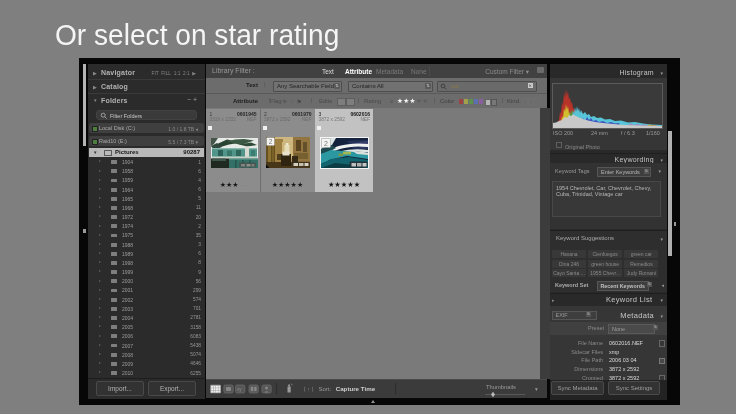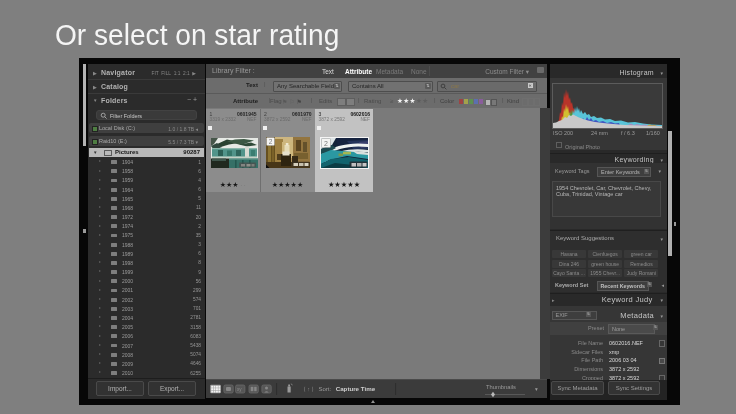--- a/index.html
+++ b/index.html
@@ -522,21 +522,21 @@
         <div class="kbtn" style="left:38.2px;top:205.2px;width:34px;">1955 Chevr...</div>
         <div class="kbtn" style="left:74.4px;top:205.2px;width:34px;">Judy Romani</div>
       </div>
     <span style="position:absolute;left:5px;top:218px;font-size:5.5px;color:#ababab;font-weight:bold;">Keyword Set</span>
     <div style="position:absolute;left:47px;top:216.5px;width:47px;height:8px;background:#3e3e3e;border:0.5px solid #565656;font-size:5.3px;color:#c0c0c0;line-height:8px;padding-left:2.5px;font-weight:bold;white-space:nowrap;overflow:hidden;">Recent Keywords</div>
     <span style="position:absolute;left:97px;top:217.5px;width:5px;height:5px;background:#555;font-size:3.5px;color:#ccc;text-align:center;line-height:5px;">⇅</span>
     <span style="position:absolute;right:3px;top:218px;font-size:5px;color:#999;">◂</span>
     <div class="hr" style="top:228.5px;width:117px;background:#1f1f1f;"></div>
 
     <span style="position:absolute;left:2px;top:233px;font-size:5px;color:#888;">▸</span>
-    <span class="rhead" style="top:231px;right:14.5px;font-size:7.5px;">Keyword Judy</span>
+    <span class="rhead" style="top:231px;right:14.5px;font-size:7.5px;">Keyword List</span>
     <span class="rtri" style="top:233px;">▾</span>
     <div class="hr" style="top:241.5px;width:117px;background:#1f1f1f;"></div>
 
     <div style="position:absolute;left:0;top:242px;width:117px;height:94px;background:#363636;"></div>
     <div style="position:absolute;left:1.5px;top:246.5px;width:40px;height:7.5px;background:#3e3e3e;border:0.5px solid #565656;font-size:5.5px;color:#9a9a9a;line-height:7.5px;padding-left:3px;">EXIF</div>
     <span style="position:absolute;left:36px;top:247.5px;width:5px;height:5px;background:#555;font-size:3.5px;color:#ccc;text-align:center;line-height:5px;">⇅</span>
     <span class="rhead" style="top:247px;right:13px;font-size:7.5px;">Metadata</span>
     <span class="rtri" style="top:249px;">▾</span>
     <div style="position:absolute;left:0;top:258px;width:117px;height:12.5px;background:#404040;">
       <span class="mlabel" style="right:63px;top:2.5px;">Preset</span>

